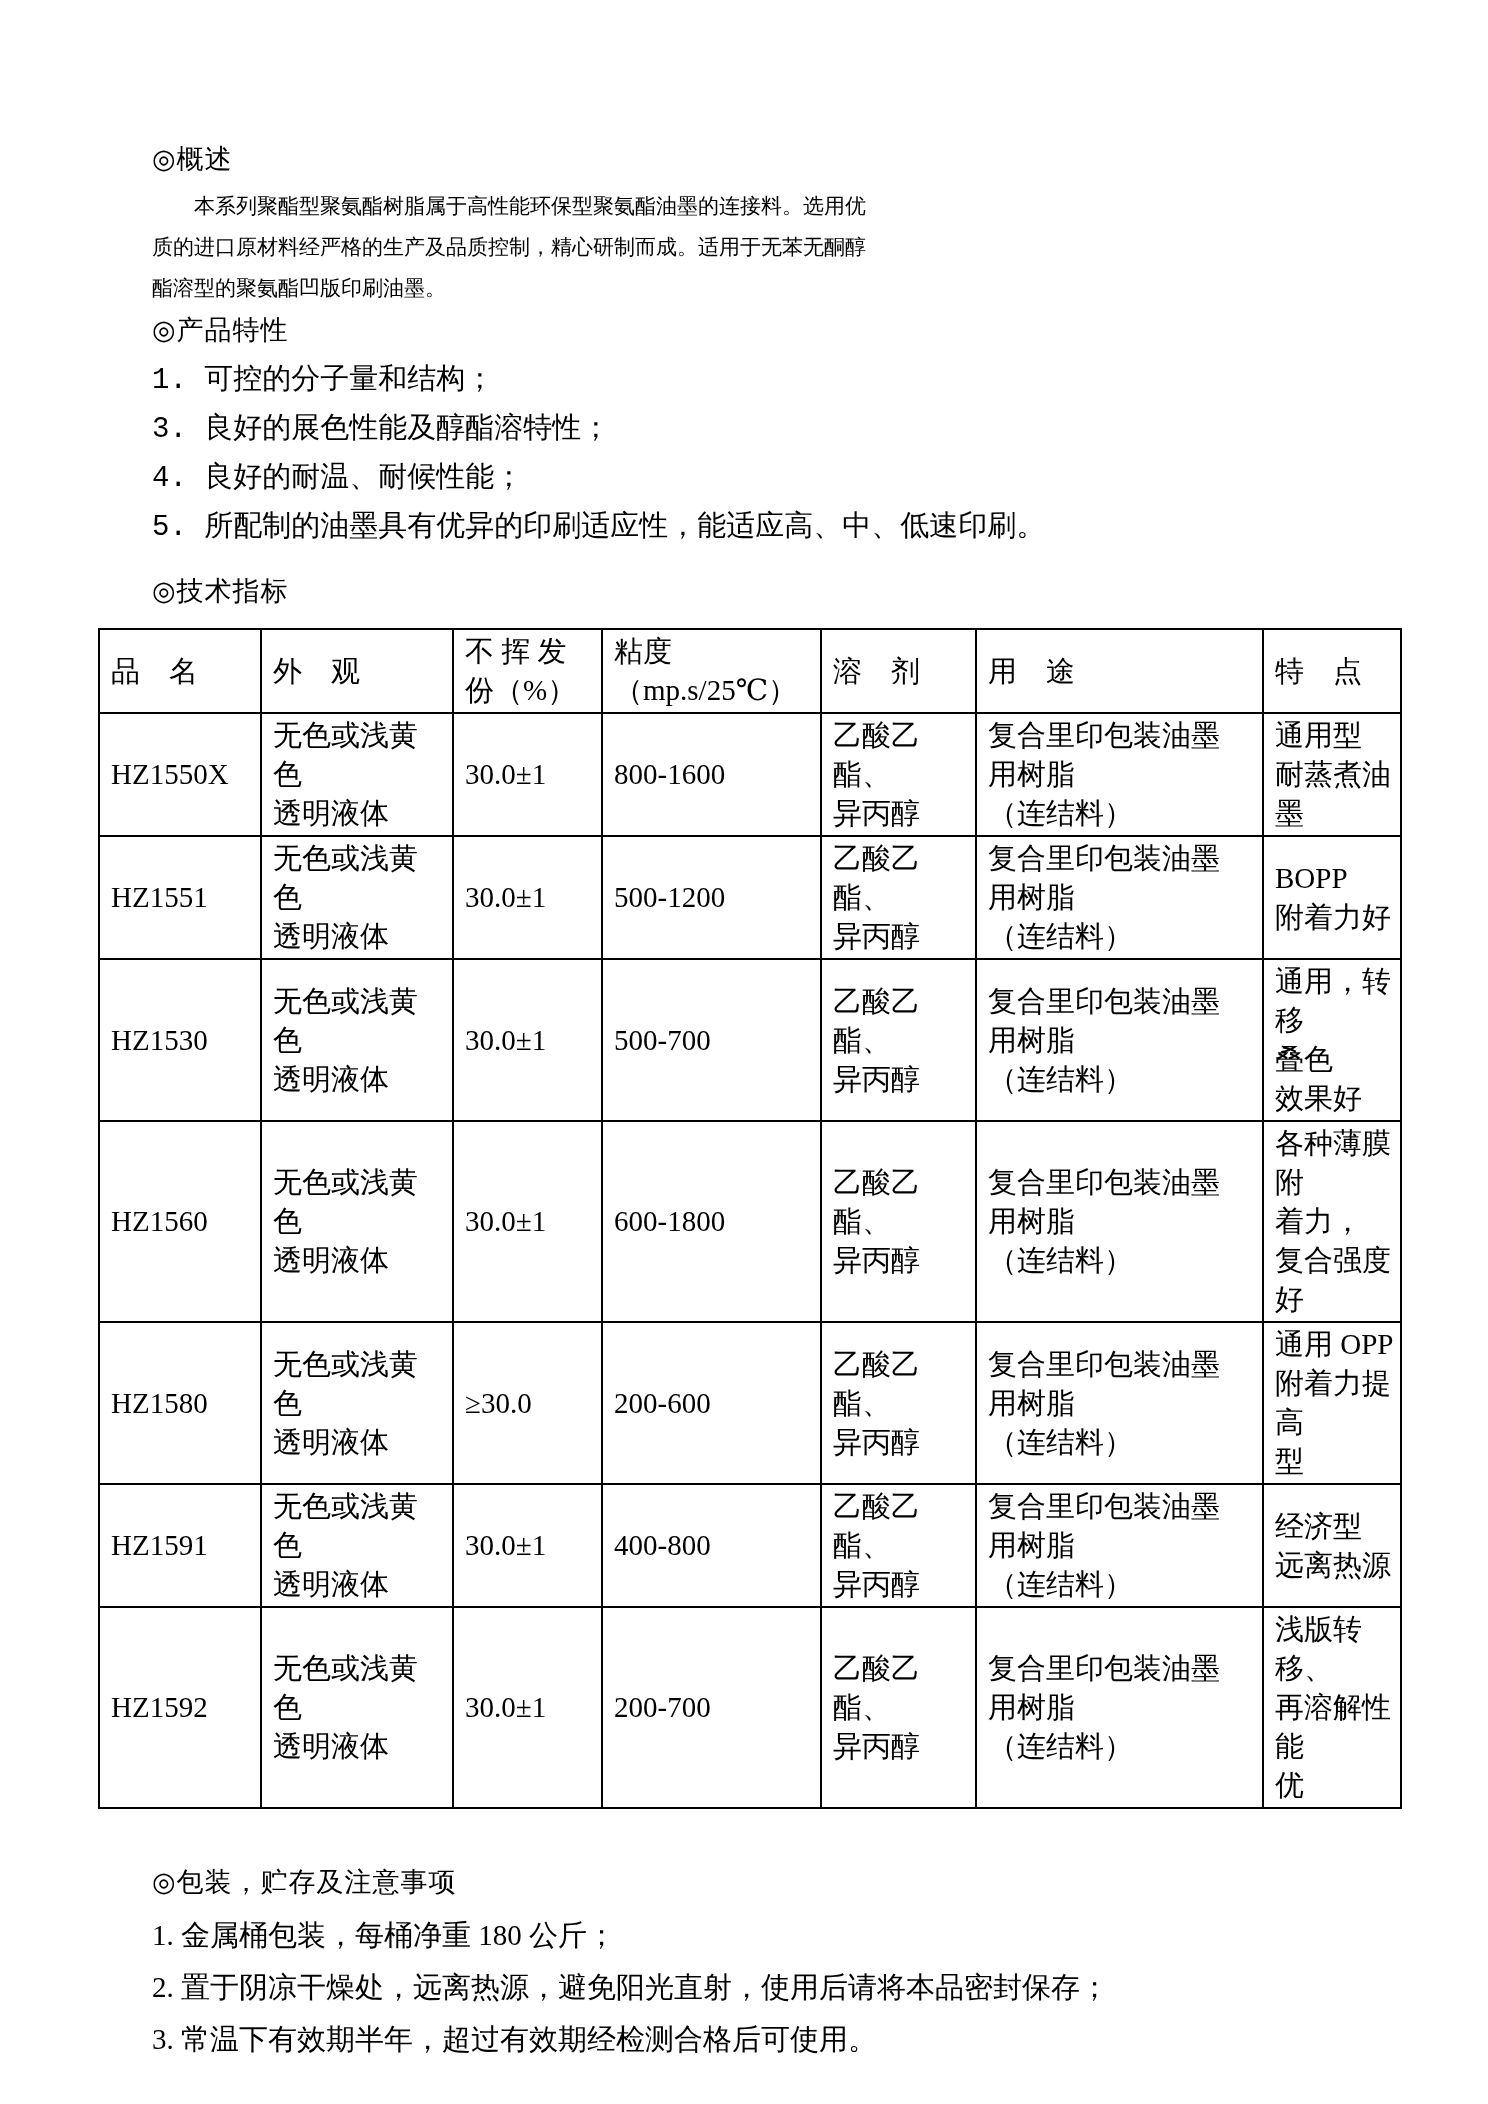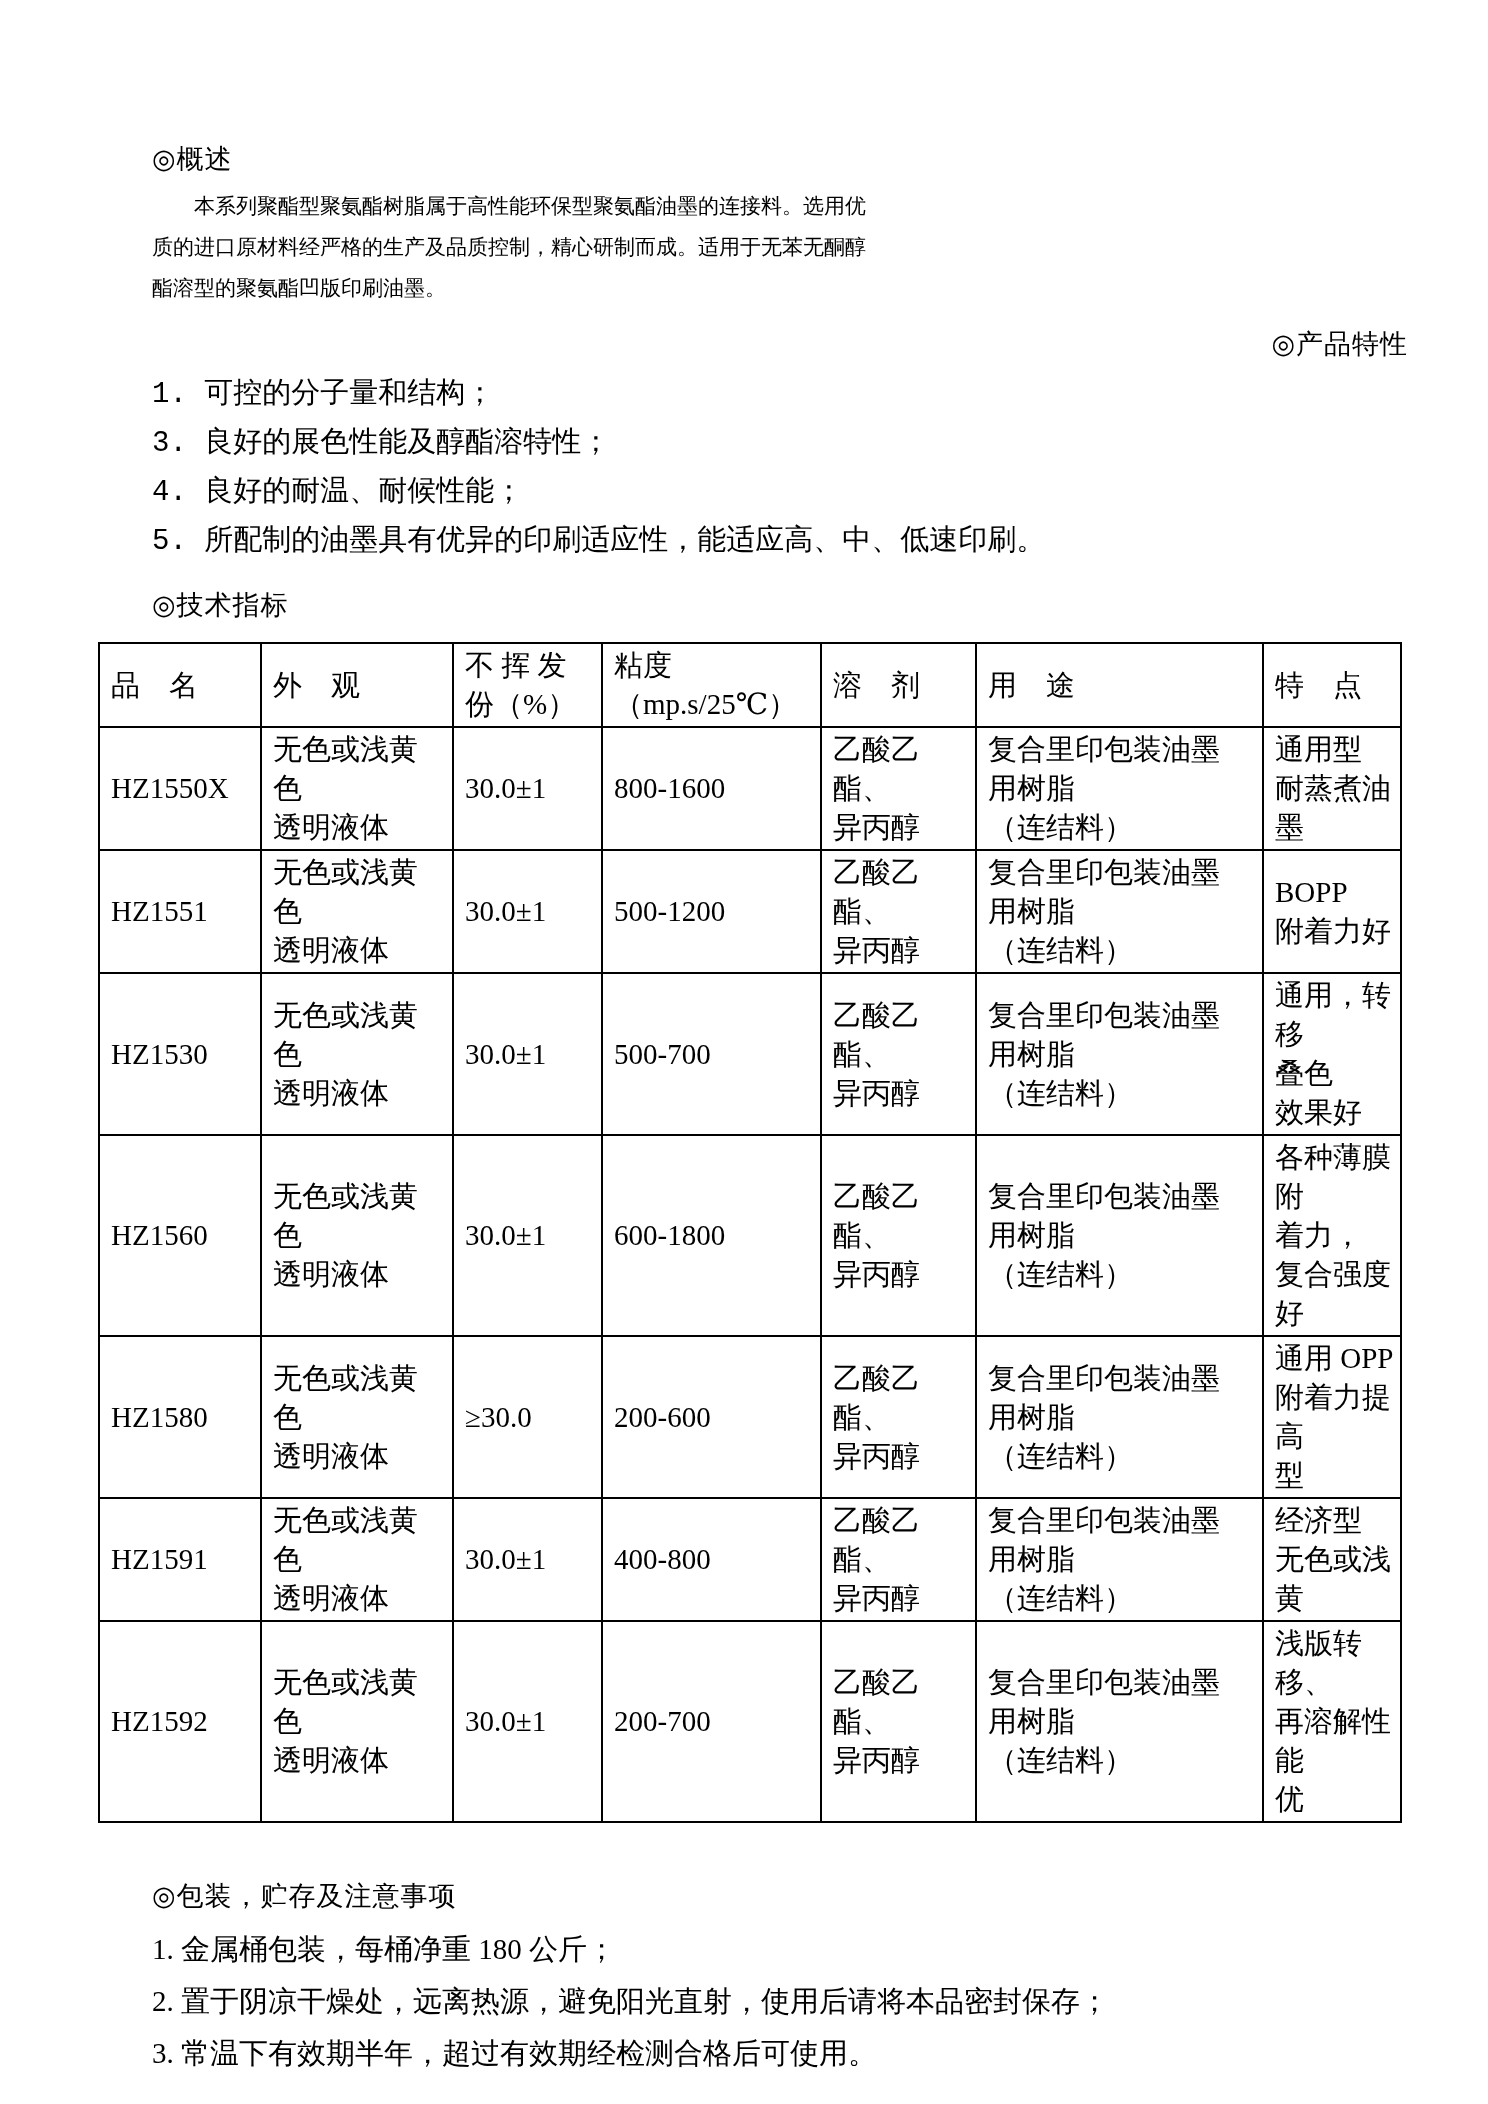--- a/index.html
+++ b/index.html
@@ -54,21 +54,21 @@
 <body>
 
 <div class="doc">
 
   <div class="indent">
     <div class="sec-heading">◎概述</div>
     <div class="para">　　本系列聚酯型聚氨酯树脂属于高性能环保型聚氨酯油墨的连接料。选用优
 质的进口原材料经严格的生产及品质控制，精心研制而成。适用于无苯无酮醇
 酯溶型的聚氨酯凹版印刷油墨。</div>
 
-    <div class="sec-heading" style="margin-top:14px;text-align:right;">◎产品特性</div>
+    <div class="sec-heading" style="">◎产品特性</div>
     <div class="features-block">
       <div class="item">1. 可控的分子量和结构；</div>
       <div class="item">3. 良好的展色性能及醇酯溶特性；</div>
       <div class="item">4. 良好的耐温、耐候性能；</div>
       <div class="item">5. 所配制的油墨具有优异的印刷适应性，能适应高、中、低速印刷。</div>
     </div>
 
     <div class="sec-heading" style="margin-top:22px;">◎技术指标</div>
   </div>
 
@@ -186,21 +186,21 @@
 透明液体</td>
         <td>30.0±1</td>
         <td>400-800</td>
         <td>乙酸乙
 酯、
 异丙醇</td>
         <td>复合里印包装油墨
 用树脂
 （连结料）</td>
         <td>经济型
-无色或浅黄</td>
+远离热源</td>
       </tr>
       <tr>
         <td>HZ1592</td>
         <td>无色或浅黄
 色
 透明液体</td>
         <td>30.0±1</td>
         <td>200-700</td>
         <td>乙酸乙
 酯、

